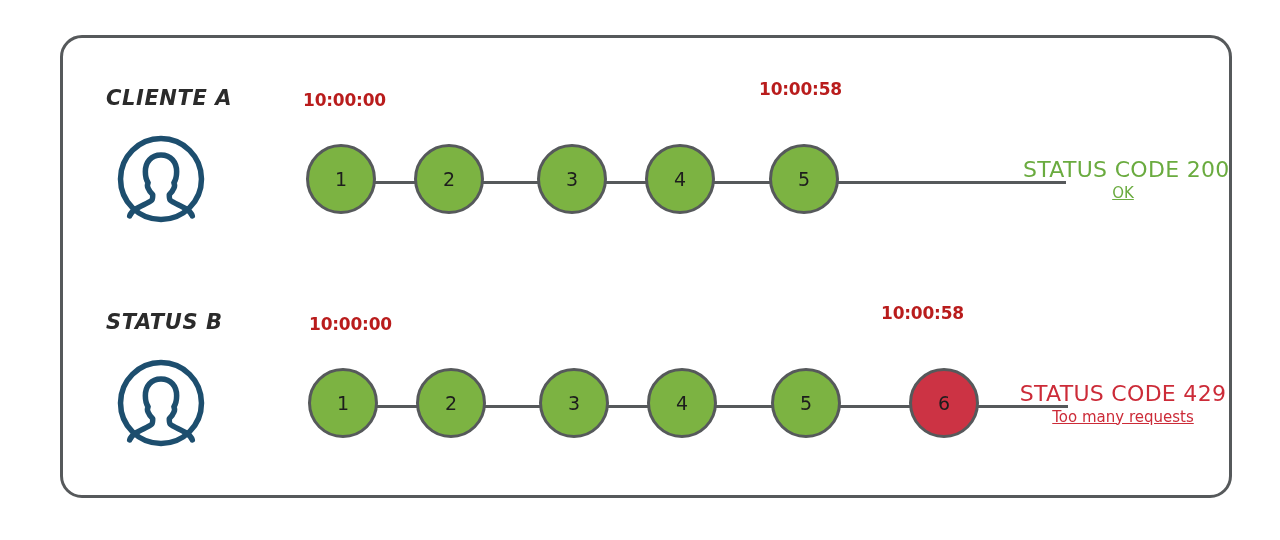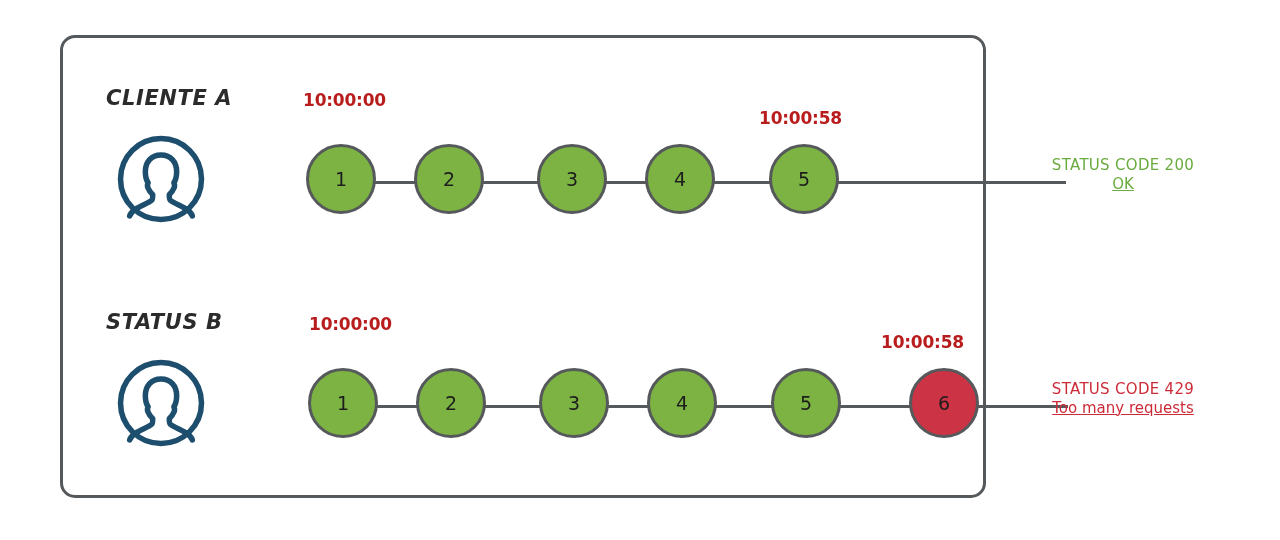--- a/index.html
+++ b/index.html
@@ -14,25 +14,25 @@
     position: relative;
     overflow: hidden;
     font-family: "DejaVu Sans", sans-serif;
   }
 
   
   #diagram-panel {
     position: absolute;
     left: 60px;
     top: 35px;
-    width: 926px;
+    width: 1172px;
     height: 463px;
     box-sizing: border-box;
     border: 3px solid #56595b;
-    border-radius: 15px;
+    border-radius: 22px;
     background: #ffffff;
   }
 
   
   .client-row {
     position: absolute;
     left: 0;
     top: 0;
     width: 100%;
     height: 0;
@@ -68,21 +68,21 @@
   .timestamp {
     position: absolute;
     font-family: "DejaVu Sans", sans-serif;
     font-size: 17px;
     font-weight: bold;
     color: #b91c1c;
     white-space: nowrap;
     letter-spacing: -0.2px;
   }
   .ts-start { top: 52px; }
-  .ts-end   { top: 41px; margin-top: 29px; }
+  .ts-end   { top: 41px; }
 
   
   .chain {
     position: absolute;
     top: 106px;
     height: 76px;
   }
   .chain-line {
     position: absolute;
     top: 37px;
@@ -110,21 +110,21 @@
   
   .status-text {
     position: absolute;
     text-align: center;
     font-family: "DejaVu Sans", sans-serif;
     line-height: 1.25;
     white-space: nowrap;
   }
   .status-main {
     display: block;
-    font-size: 15px;
+    font-size: 22px;
     letter-spacing: 0.3px;
   }
   .status-sub {
     display: block;
     font-size: 15px;
     text-decoration: underline;
   }
   .status-ok      { color: #6aab3f; }
   .status-blocked { color: #cc2b38; }
 </style>

